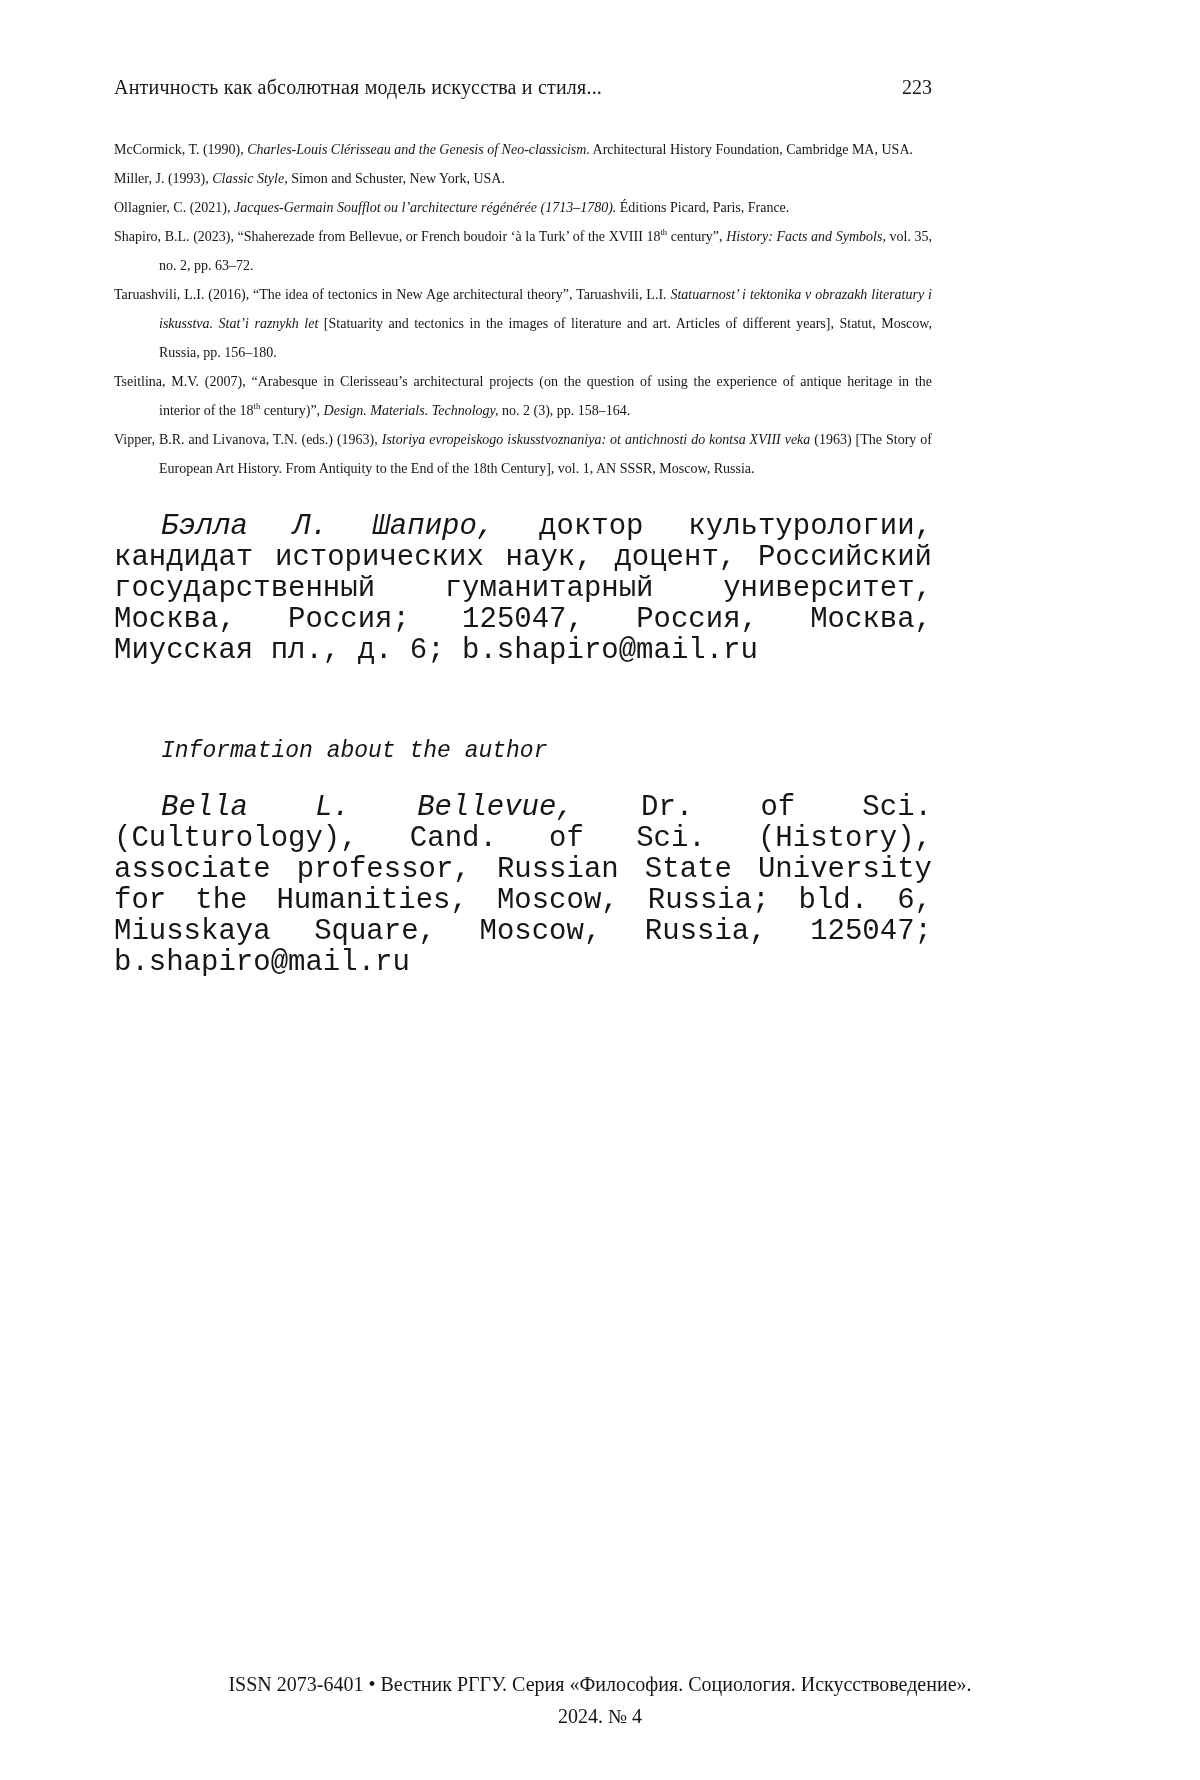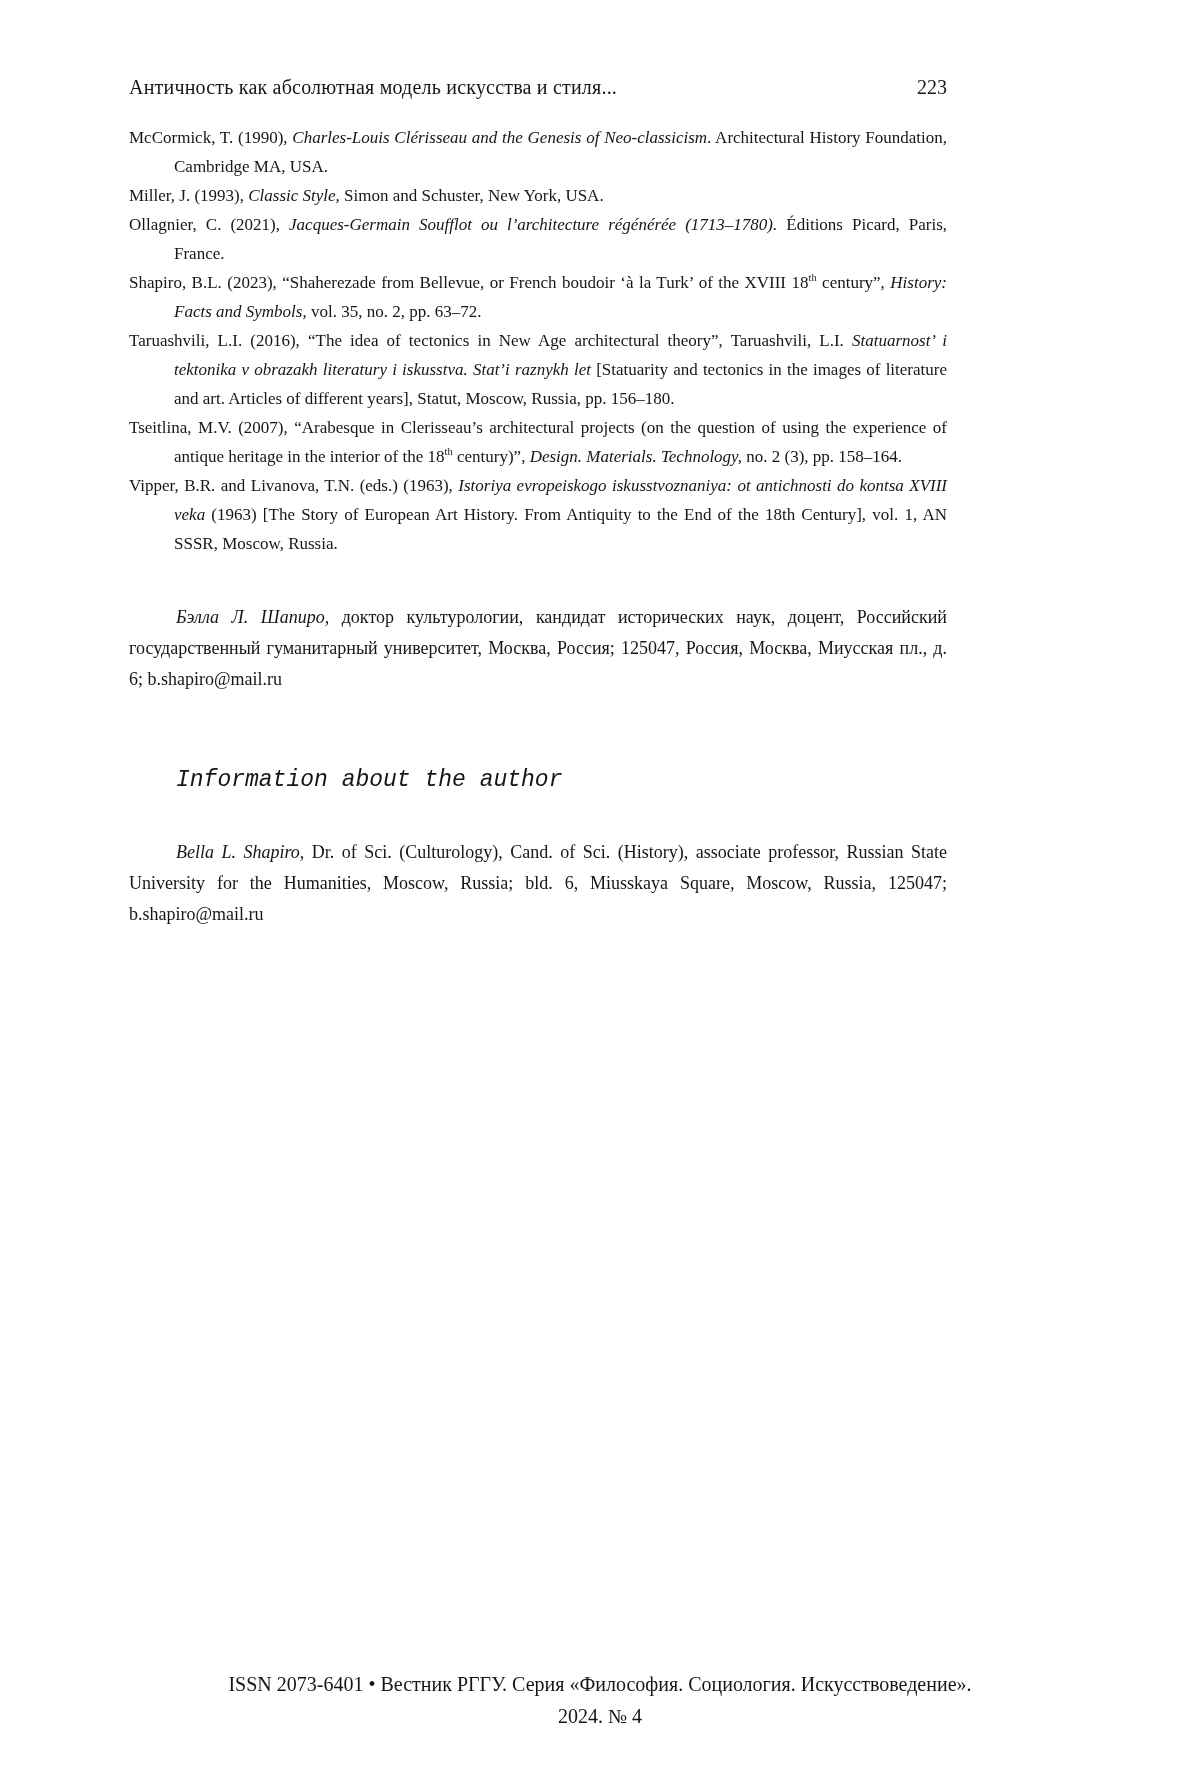--- a/index.html
+++ b/index.html
@@ -7,65 +7,66 @@
   body {
     width: 1200px;
     height: 1780px;
     position: relative;
     font-family: "Liberation Serif", "DejaVu Serif", serif;
     color: #161616;
     overflow: hidden;
   }
   .page {
     position: absolute;
-    left: 129px;
+    left: 114px;
     top: 0;
     width: 818px;
   }
   .running-header {
     margin-top: 76px;
     display: flex;
     justify-content: space-between;
     align-items: baseline;
   }
   .running-title {
     font-size: 20px;
     letter-spacing: 0.2px;
   }
   .page-number {
     font-size: 20px;
   }
   .references {
-    margin-top: 24px;
-    font-size: 17px;
+    margin-top: 36px;
+    font-size: 14px;
     line-height: 29px;
   }
   .reference {
     padding-left: 45px;
     text-indent: -45px;
     text-align: justify;
   }
   .reference sup, .para sup {
     font-size: 0.62em;
     line-height: 0;
     vertical-align: super;
   }
   .section-heading {
     font-style: italic;
     font-size: 23px;
     padding-left: 47px;
   }
   .heading-ru { margin-top: 78px; }
   .heading-en { margin-top: 72px; font-family: Liberation Mono, monospace; }
   .para {
-    margin-top: 44px;
-    font-size: 18px;
+    margin-top: 28px;
+    font-size: 29px;
     line-height: 31px;
     text-align: justify;
     text-indent: 47px;
+    font-family: Liberation Mono, monospace;
   }
   .footer {
     position: absolute;
     left: 0;
     bottom: 48px;
     width: 100%;
     text-align: center;
     font-size: 20px;
     line-height: 32px;
   }
@@ -89,20 +90,20 @@
       <div class="reference"><span>Taruashvili, L.I. (2016), “The idea of tectonics in New Age architectural theory”, Taruashvili, L.I. </span><span class="italic">Statuarnost’ i tektonika v obrazakh literatury i iskusstva. Stat’i raznykh let</span><span> [Statuarity and tectonics in the images of literature and art. Articles of different years], Statut, Moscow, Russia, pp. 156–180.</span></div>
       <div class="reference"><span>Tseitlina, M.V. (2007), “Arabesque in Clerisseau’s architectural projects (on the question of using the experience of antique heritage in the interior of the 18</span><sup>th</sup><span> century)”, </span><span class="italic">Design. Materials. Technology,</span><span> no. 2 (3), pp. 158–164.</span></div>
       <div class="reference"><span>Vipper, B.R. and Livanova, T.N. (eds.) (1963), </span><span class="italic">Istoriya evropeiskogo iskusstvoznaniya: ot antichnosti do kontsa XVIII veka</span><span> (1963) [The Story of European Art History. From Antiquity to the End of the 18th Century], vol. 1, AN SSSR, Moscow, Russia.</span></div>
     </div>
 
 
   <p class="para"><span class="italic">Бэлла Л. Шапиро,</span><span> доктор культурологии, кандидат исторических наук, доцент, Российский государственный гуманитарный университет, Москва, Россия; 125047, Россия, Москва, Миусская пл., д. 6; </span><span>b.shapiro@mail.ru</span></p>
 
   <div class="section-heading heading-en">Information about the author</div>
 
-  <p class="para"><span class="italic">Bella L. Shapiro,</span><span> Dr. of Sci. (Culturology), Cand. of Sci. (History), associate professor, Russian State University for the Humanities, Moscow, Russia; bld. 6, Miusskaya Square, Moscow, Russia, 125047; </span><span>b.shapiro@mail.ru</span></p>
+  <p class="para"><span class="italic">Bella L. Bellevue,</span><span> Dr. of Sci. (Culturology), Cand. of Sci. (History), associate professor, Russian State University for the Humanities, Moscow, Russia; bld. 6, Miusskaya Square, Moscow, Russia, 125047; </span><span>b.shapiro@mail.ru</span></p>
 
 </div>
 
 <div class="footer">
   <div>ISSN 2073-6401 • Вестник РГГУ.  Серия «Философия. Социология. Искусствоведение».</div>
   <div>2024. № 4</div>
 </div>
 
 </body></html>

